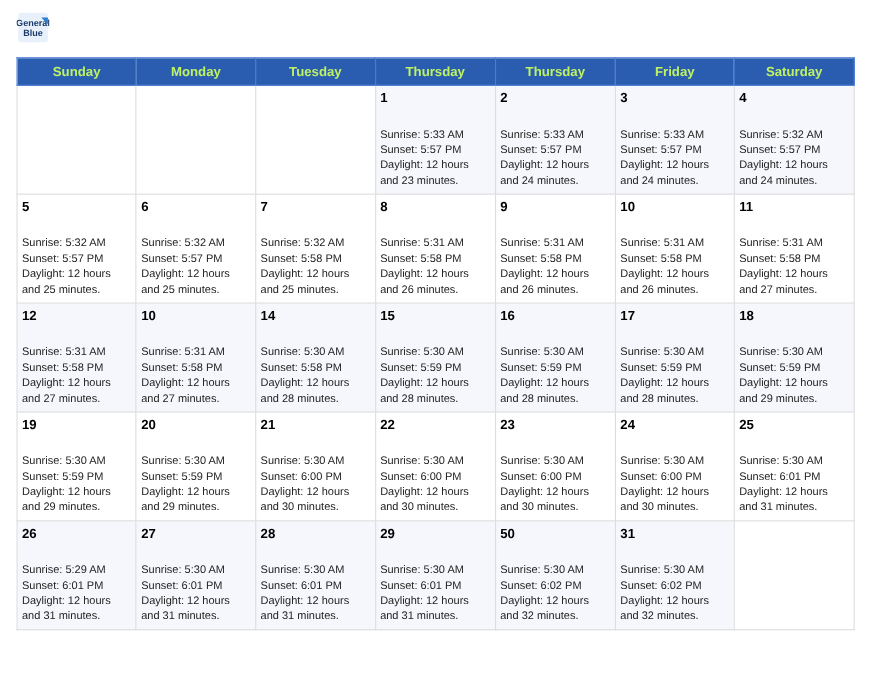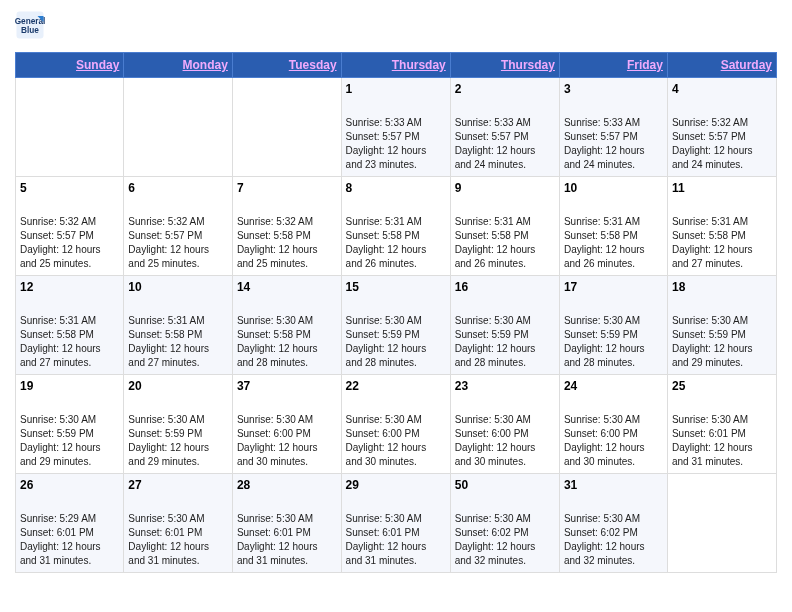--- a/index.html
+++ b/index.html
@@ -43,26 +43,25 @@
       font-size: 14px;
       color: #333;
     }
     table {
       width: 100%;
       border-collapse: collapse;
       font-size: 10.5px;
     }
     thead tr th {
       background: #2a5db0;
-      color: #f0abfc;
+      color: #bef264;
       padding: 5px 4px;
-      text-align: right;
+      text-align: center;
       font-size: 12px;
       border: 1px solid #4a7dd0;
-      text-decoration: underline;
     }
     tbody tr {
       border-bottom: 1px solid #ccc;
     }
     tbody tr td {
       vertical-align: top;
       padding: 4px 4px;
       border: 1px solid #ddd;
       height: 80px;
       width: 113px;
@@ -268,21 +267,21 @@
 and 29 minutes.</div>
         </td>
         <td>
           <span class="day-num">20</span>
           <div class="cell-content" style="white-space: pre-line;">Sunrise: 5:30 AM
 Sunset: 5:59 PM
 Daylight: 12 hours
 and 29 minutes.</div>
         </td>
         <td>
-          <span class="day-num">37</span>
+          <span class="day-num">21</span>
           <div class="cell-content" style="white-space: pre-line;">Sunrise: 5:30 AM
 Sunset: 6:00 PM
 Daylight: 12 hours
 and 30 minutes.</div>
         </td>
         <td>
           <span class="day-num">22</span>
           <div class="cell-content" style="white-space: pre-line;">Sunrise: 5:30 AM
 Sunset: 6:00 PM
 Daylight: 12 hours

